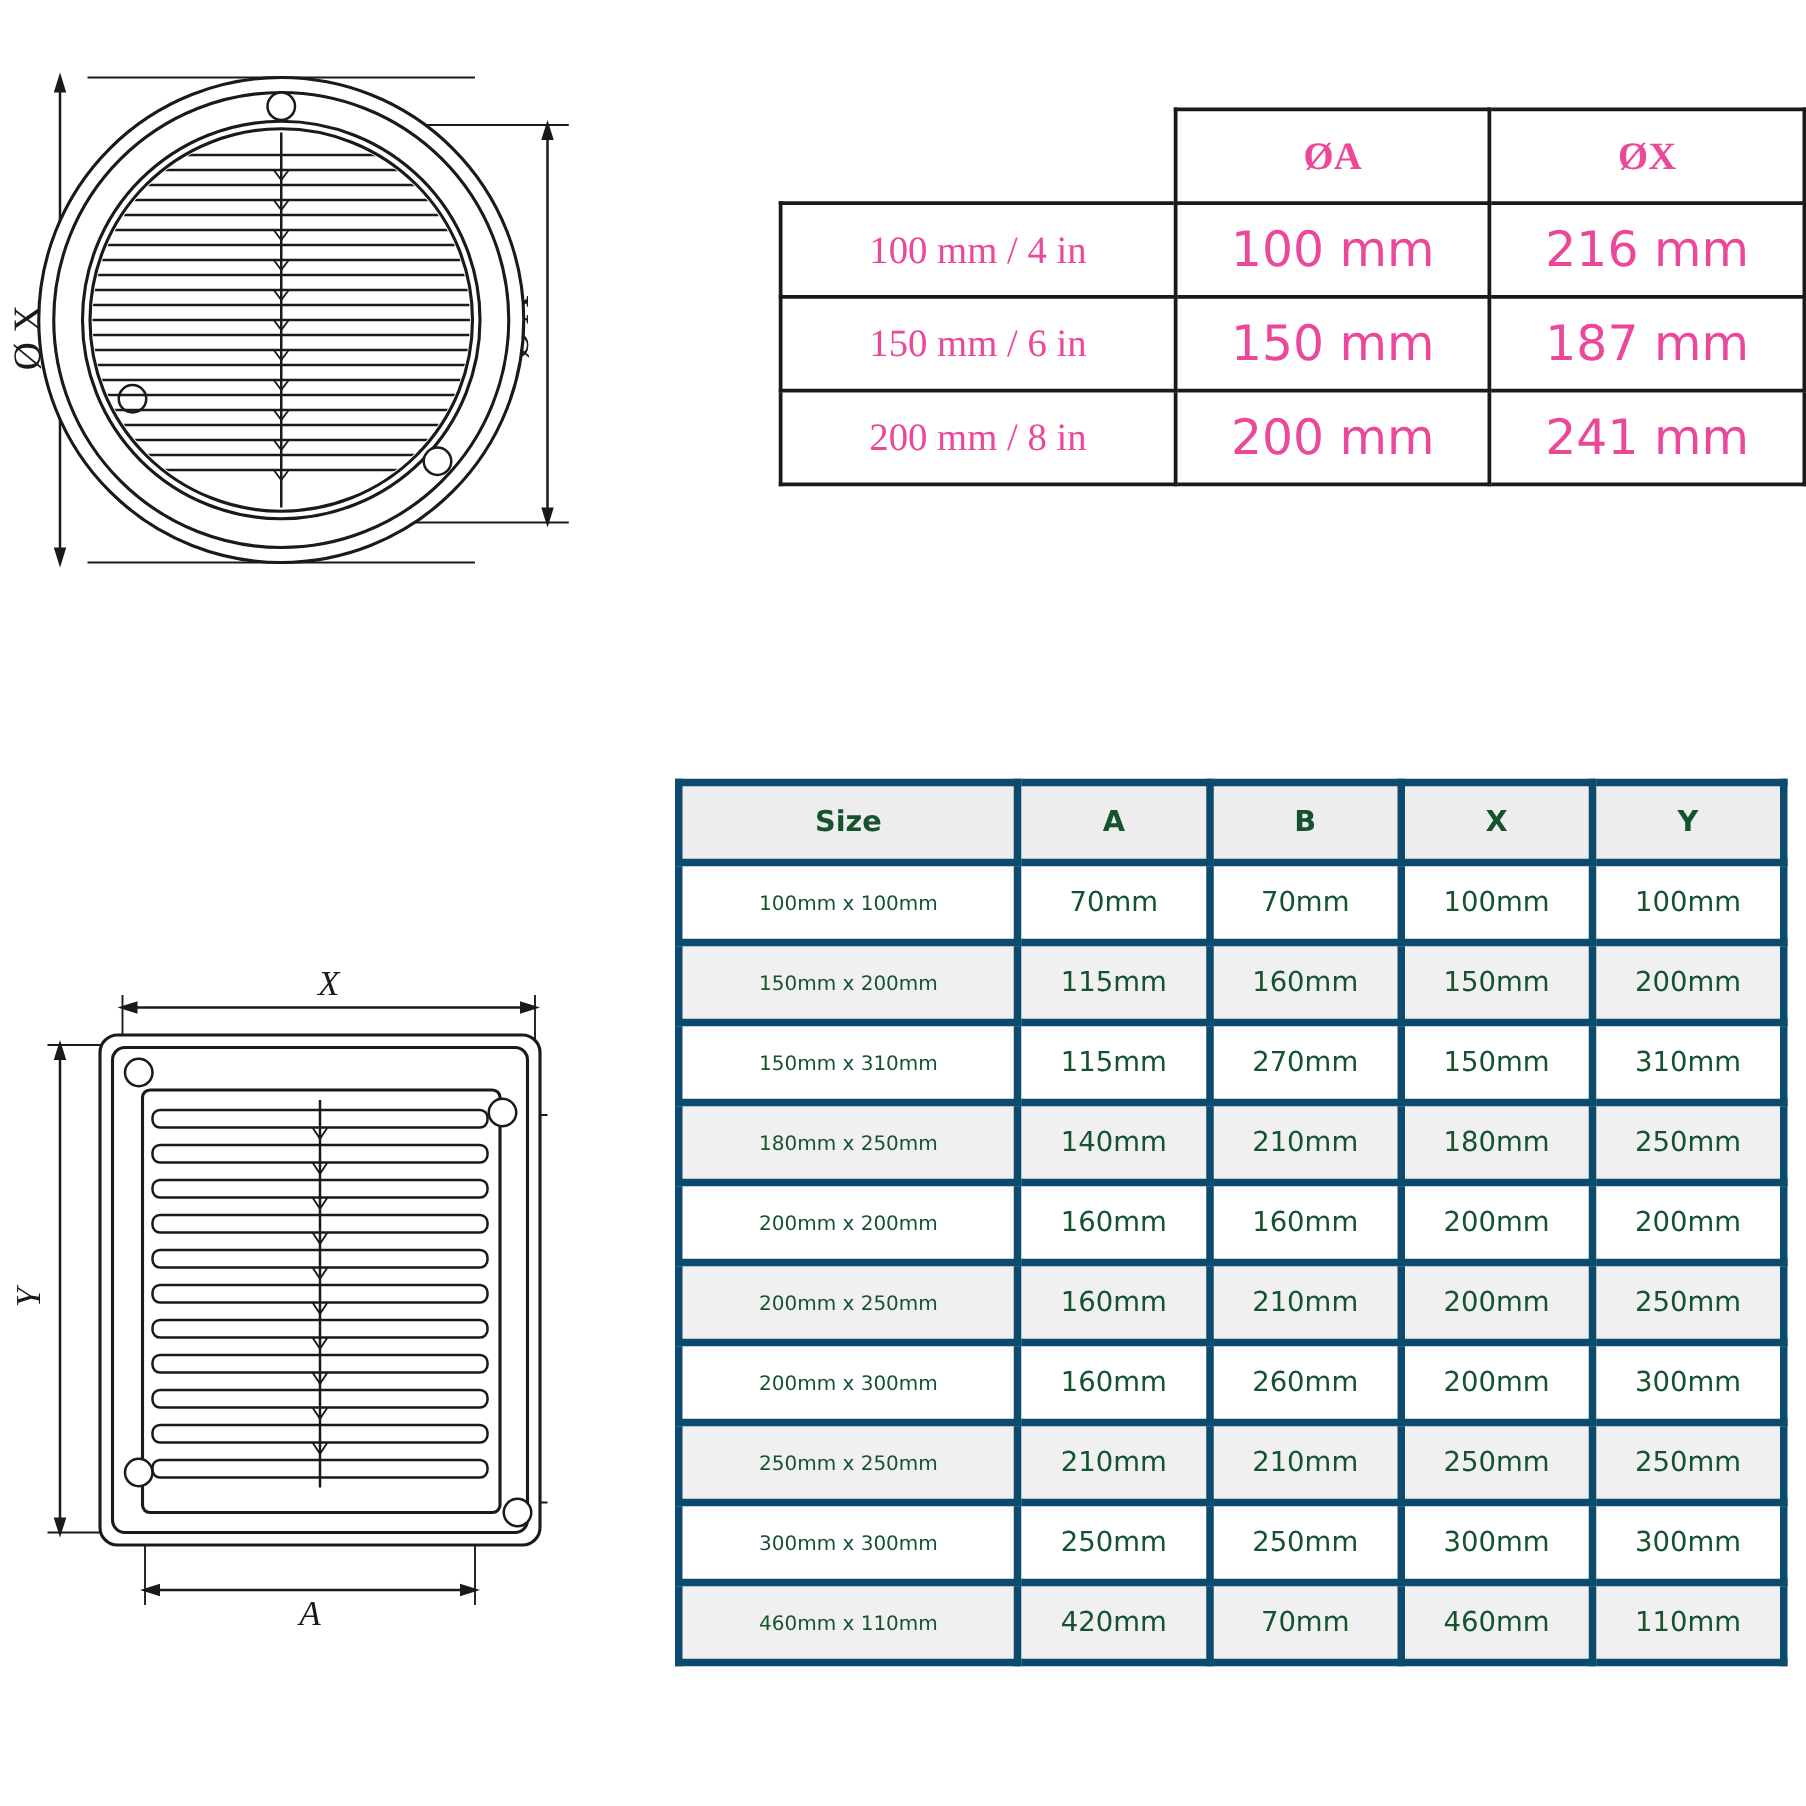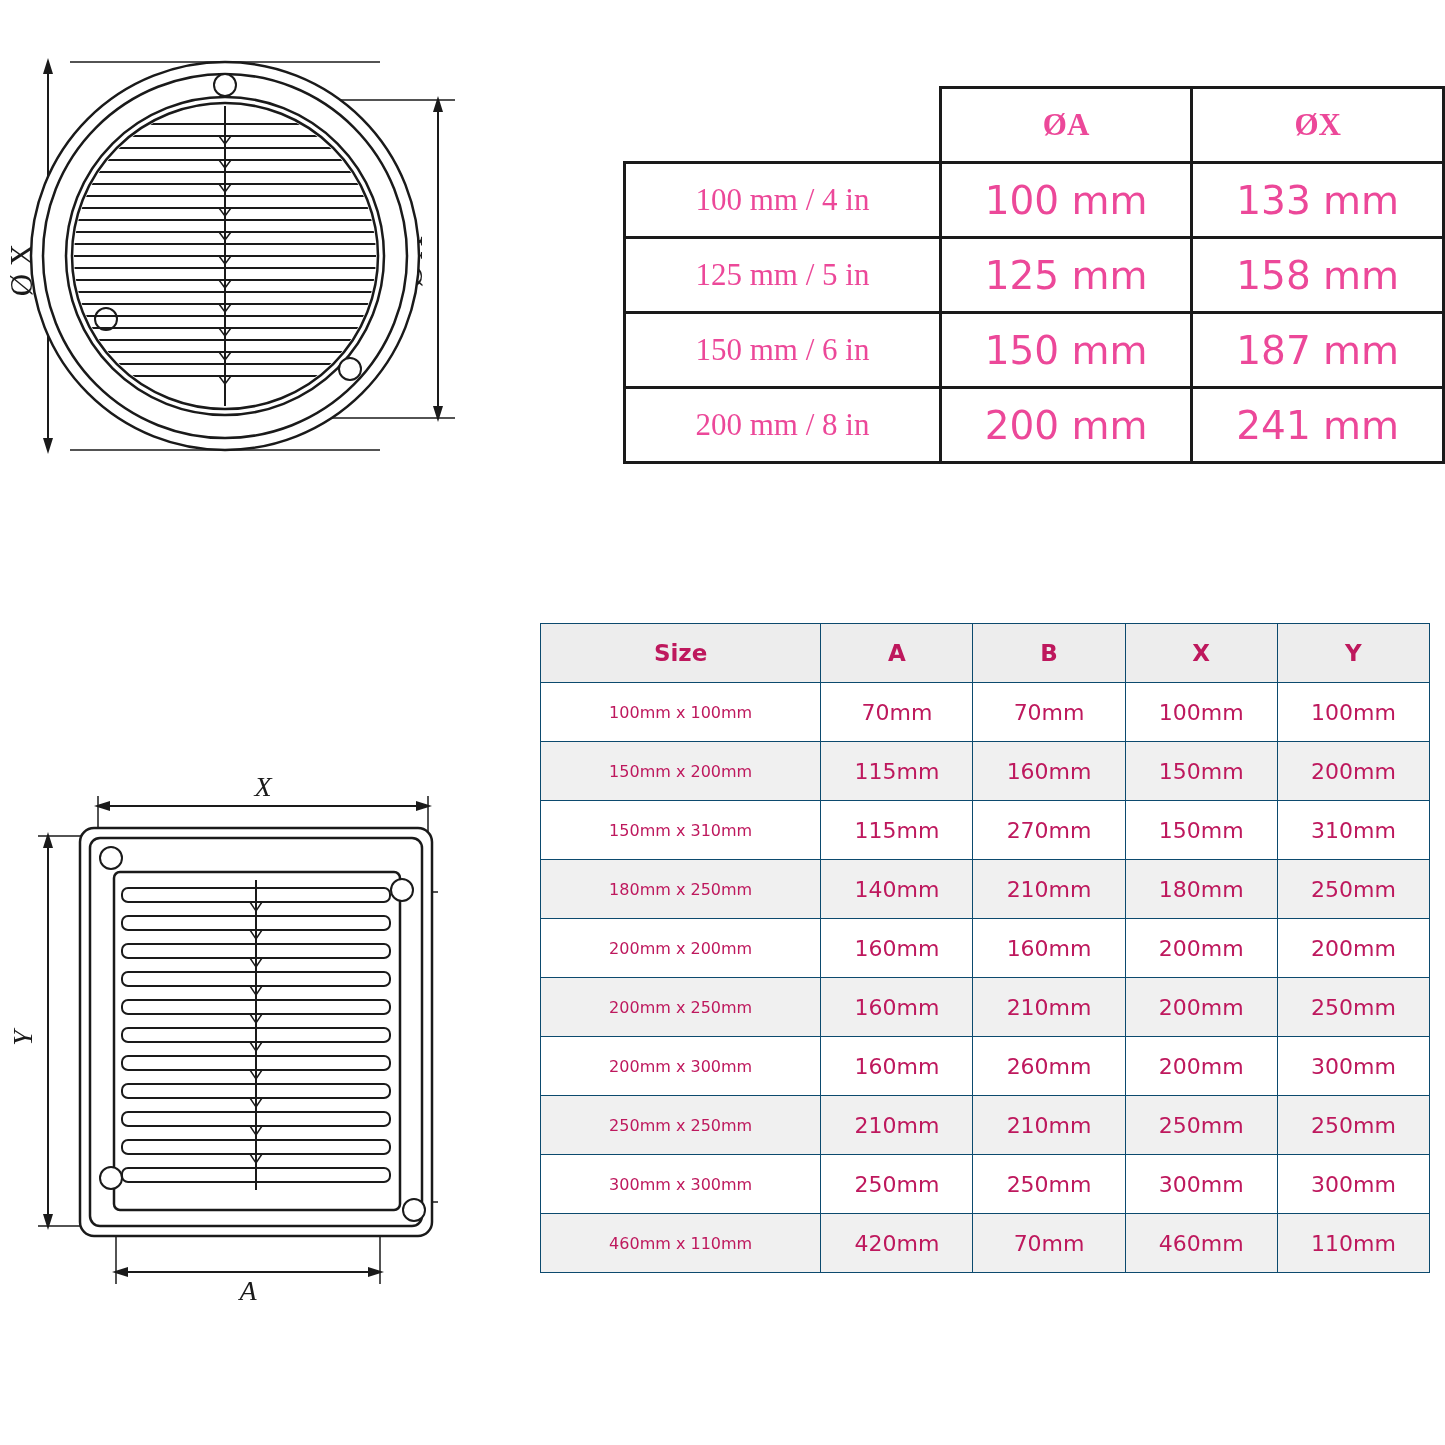--- a/index.html
+++ b/index.html
@@ -73,27 +73,27 @@
 
   
   #square-table {
     left: 540px;
     top: 623px;
     border-collapse: collapse;
     font-family: "DejaVu Sans", sans-serif;
     width: 890px;
   }
   #square-table th, #square-table td {
-    border: 1px solid #0c4a6e;
+    border: 6px solid #0c4a6e;
     text-align: center;
     vertical-align: middle;
     height: 54px;
     padding: 2px;
     font-size: 22px;
-    color: #be185d;
+    color: #14532d;
   }
   #square-table thead th {
     background: #ededed;
     font-weight: bold;
     font-size: 23px;
   }
   #square-table thead th.size-col {
     text-align: center;
   }
   #square-table td.size-cell {
@@ -278,26 +278,21 @@
     <tr>
       <th class="corner-blank"></th>
       <th class="hdr">ØA</th>
       <th class="hdr">ØX</th>
     </tr>
   </thead>
   <tbody>
     <tr>
       <td class="rowlabel">100 mm / 4 in</td>
       <td class="val">100 mm</td>
-      <td class="val">133 mm</td>
-    </tr>
-    <tr>
-      <td class="rowlabel">125 mm / 5 in</td>
-      <td class="val">125 mm</td>
-      <td class="val">158 mm</td>
+      <td class="val">216 mm</td>
     </tr>
     <tr>
       <td class="rowlabel">150 mm / 6 in</td>
       <td class="val">150 mm</td>
       <td class="val">187 mm</td>
     </tr>
     <tr>
       <td class="rowlabel">200 mm / 8 in</td>
       <td class="val">200 mm</td>
       <td class="val">241 mm</td>

